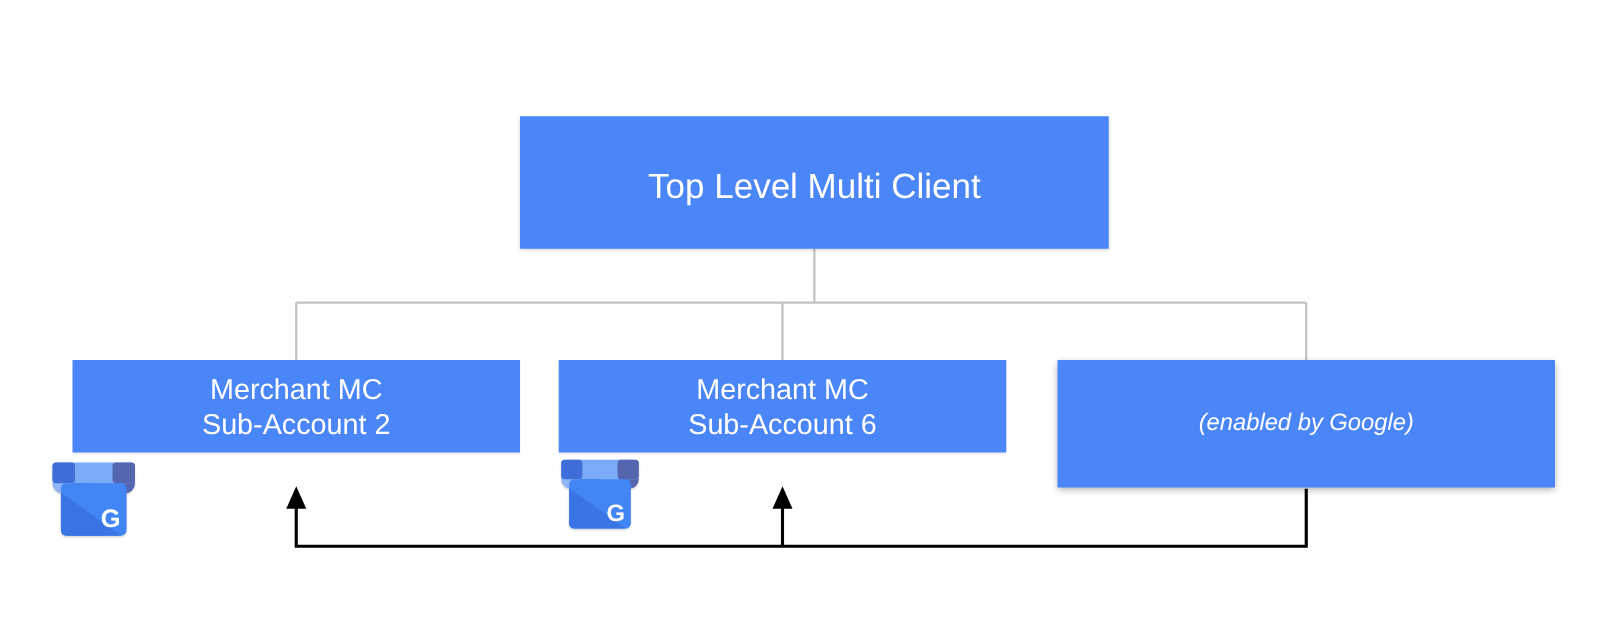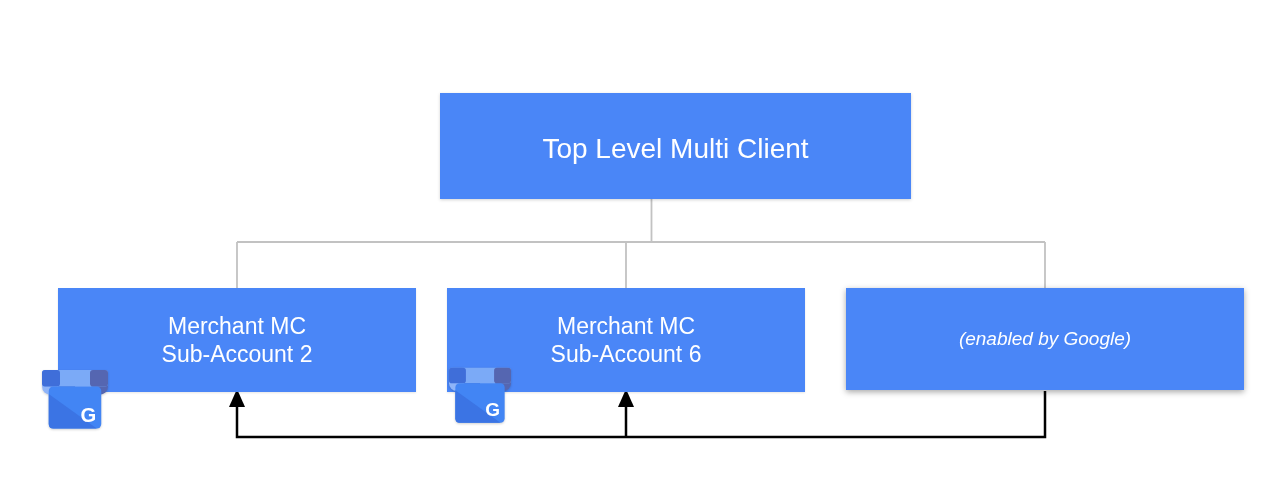--- a/index.html
+++ b/index.html
@@ -26,24 +26,23 @@
     flex-direction: column;
     align-items: center;
     justify-content: center;
     text-align: center;
   }
   .node-mca {
     left: 416px; top: 93px; width: 471px; height: 102px;
     font-size: 28px; line-height: 41px;
     box-shadow: 0 1px 3px rgba(0,0,0,0.18);
     padding-top: 4px;
-    margin-left: 24px;
   }
   .node-sub {
-    top: 288px; width: 358px; height: 104px;
+    top: 288px; width: 358px; height: 74px;
     font-size: 23px; line-height: 28px;
     box-shadow: 0 1px 2px rgba(0,0,0,0.10);
     text-align: center;
   }
   .node-sub1 { left: 58px; }
   .node-sub2 { left: 447px; }
   .node-lfp {
     left: 846px; top: 288px; width: 398px; height: 102px;
     font-size: 23px; line-height: 28px;
     box-shadow: 0 2px 6px rgba(0,0,0,0.35);

